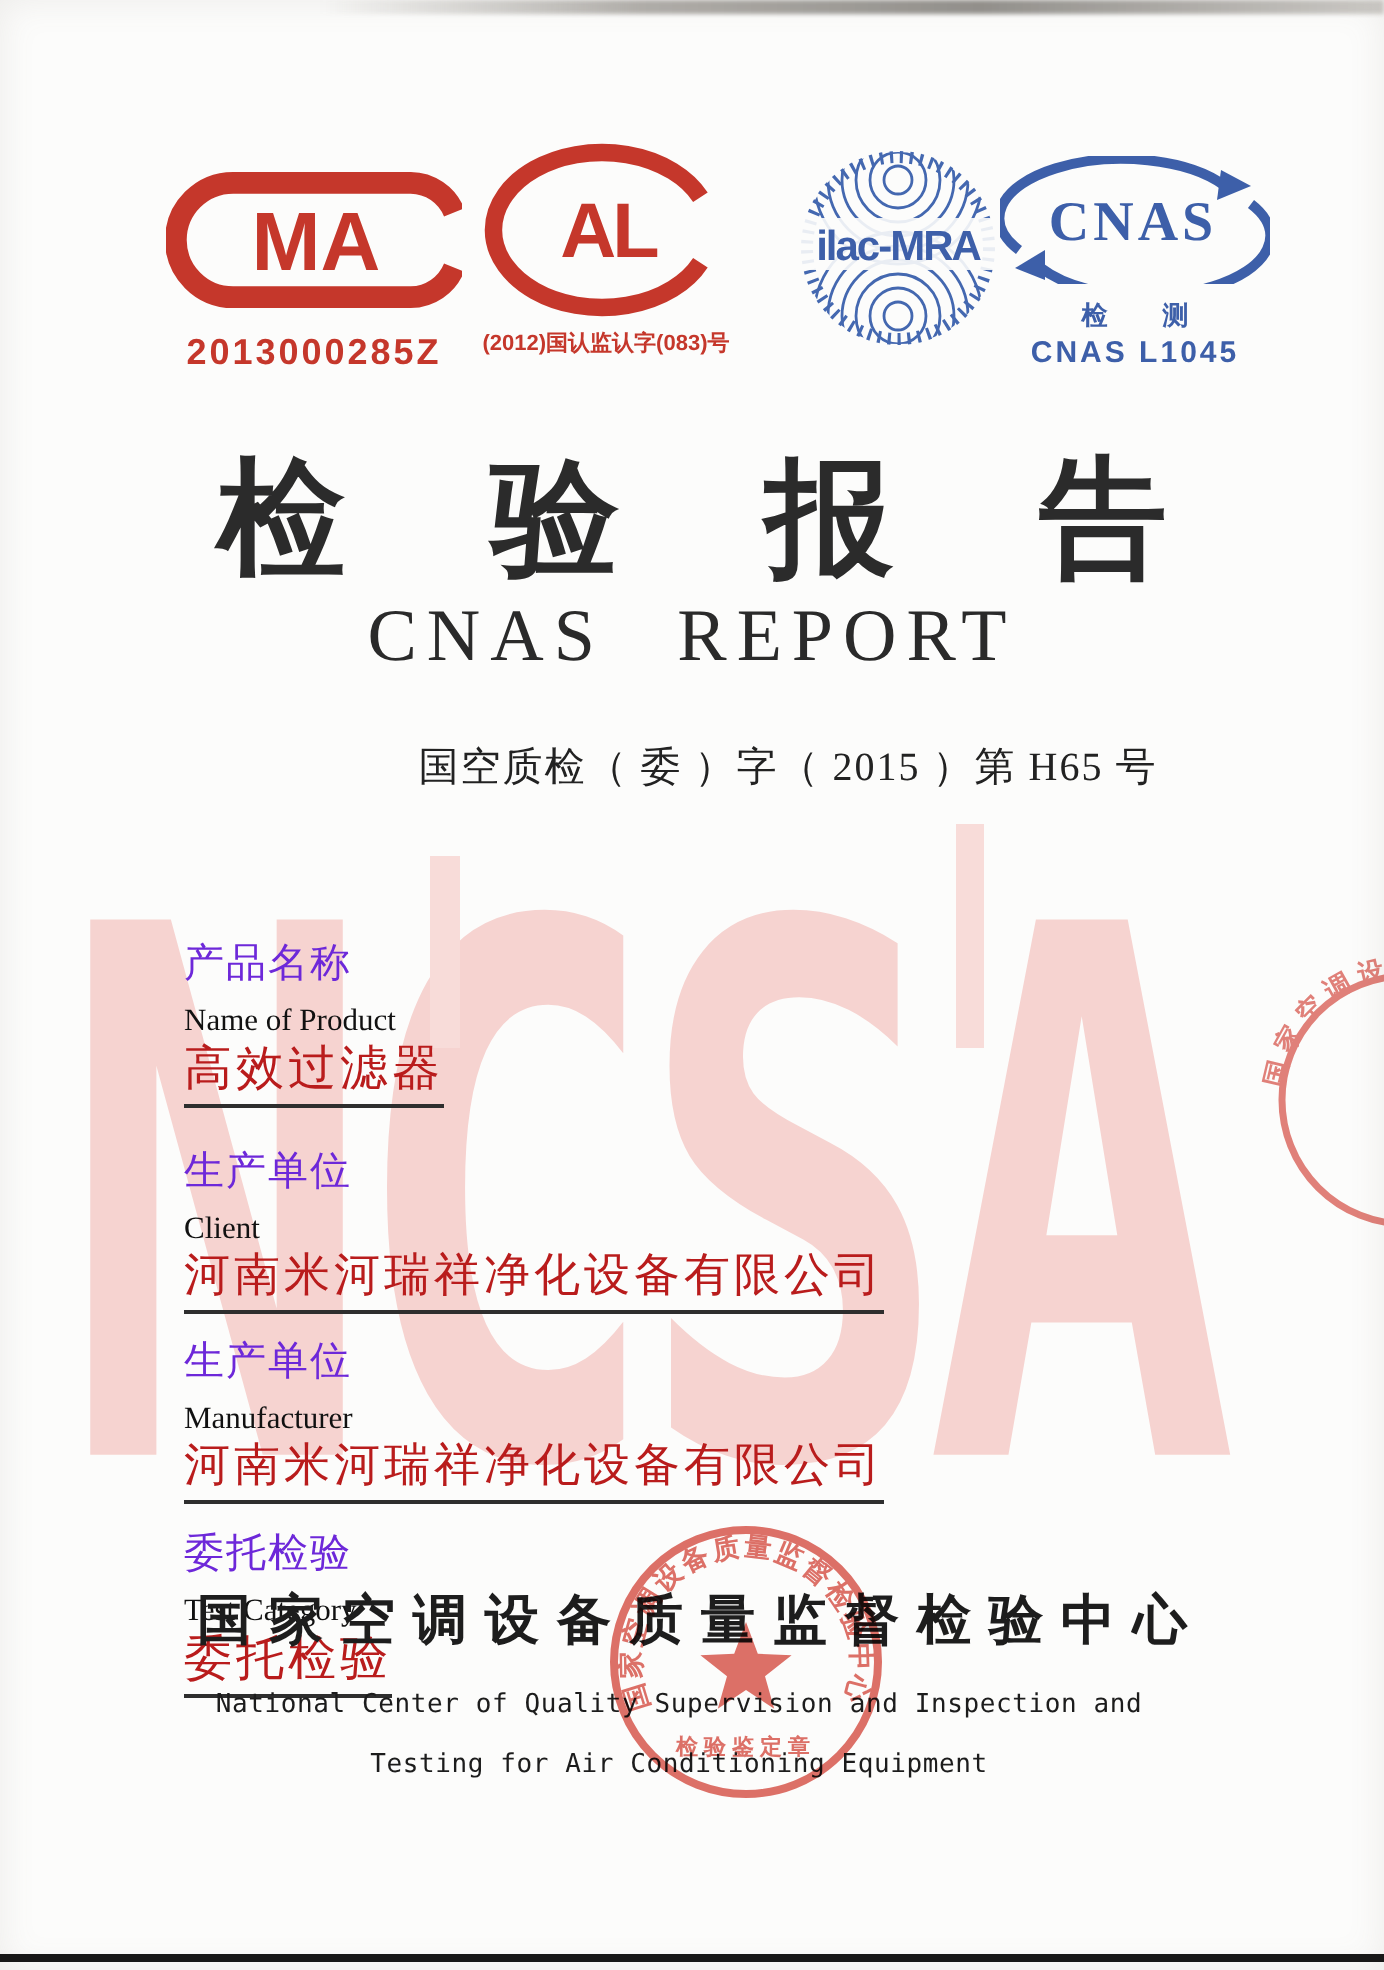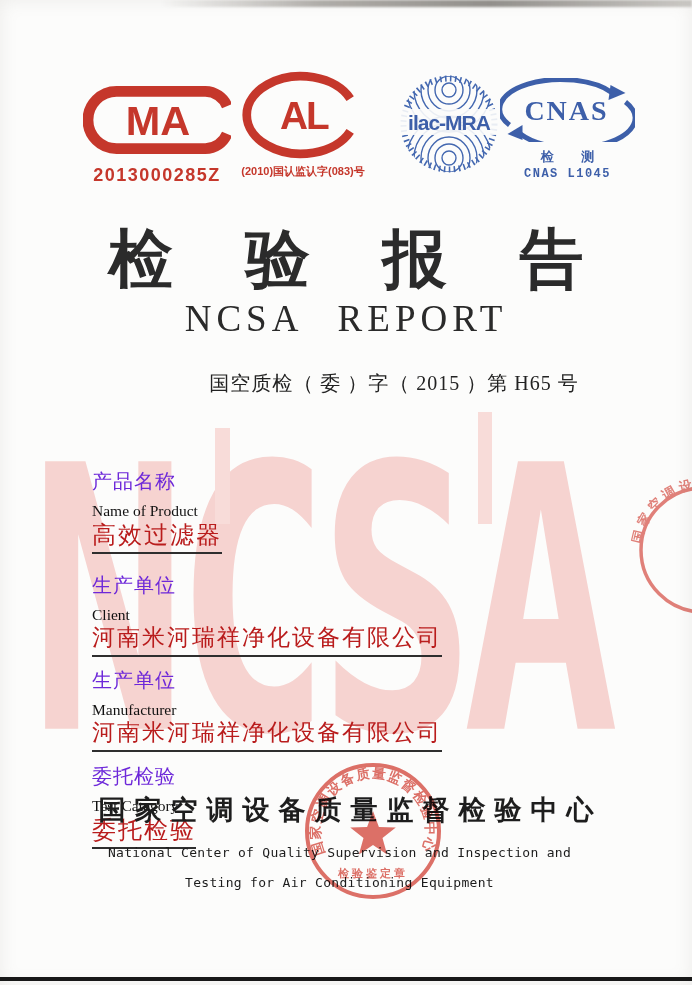--- a/index.html
+++ b/index.html
@@ -33,22 +33,22 @@
   .cma-number{ margin-top:5px; font-family:"Liberation Sans","DejaVu Sans",sans-serif;
     font-weight:bold; font-size:18px; letter-spacing:1.5px; color:#c5372b; }
   .logo-cal{ left:228px; top:70px; width:150px; }
   .logo-cal svg{ display:block; margin:0 auto; }
   .cal-caption{ margin-top:4px; font-family:"Liberation Sans","DejaVu Sans",sans-serif;
     font-weight:bold; font-size:11px; color:#c5372b; white-space:nowrap; }
   .logo-ilac{ left:397px; top:72px; width:104px; }
   .logo-cnas{ left:500px; top:78px; width:135px; }
   .cnas-cn{ margin-top:2px; font-family:"Liberation Sans","DejaVu Sans",sans-serif;
     font-weight:bold; font-size:13px; color:#3d5fa9; letter-spacing:12px; text-indent:12px; }
-  .cnas-code{ margin-top:1px; font-family:Liberation Mono, monospace;
-    font-weight:bold; font-size:12px; color:#3d5fa9; letter-spacing:1.5px; }
+  .cnas-code{ margin-top:1px; font-family:Liberation Sans, sans-serif;
+    font-weight:bold; font-size:15px; color:#3d5fa9; letter-spacing:1.5px; }
   
   .title-cn{
     position:absolute; left:0; top:216px; width:692px; text-align:center;
     font-family:"Liberation Sans","DejaVu Sans",sans-serif; font-weight:bold;
     font-size:64px; letter-spacing:73px; text-indent:73px; color:#2b2b2b; white-space:nowrap;
   }
   .title-en{
     position:absolute; left:0; top:297px; width:692px; text-align:center;
     font-size:37px; letter-spacing:5px; word-spacing:22px; color:#2a2a2a;
   }
@@ -102,21 +102,21 @@
       <text x="76" y="51" text-anchor="middle" font-family="Liberation Sans, DejaVu Sans, sans-serif" font-weight="bold" font-size="42" fill="#c5372b">MA</text>
     </svg>
     <div class="cma-number">2013000285Z</div>
   </div>
 
   <div class="logo logo-cal">
     <svg width="126" height="90" viewBox="0 0 130 92">
       <path d="M 113.7,29.1 A 56 40 0 1 0 113.7,62.9" fill="none" stroke="#c5372b" stroke-width="9"></path>
       <text x="66" y="60" text-anchor="middle" font-family="Liberation Sans, DejaVu Sans, sans-serif" font-weight="bold" font-size="40" letter-spacing="-2" fill="#c5372b">AL</text>
     </svg>
-    <div class="cal-caption">(2010)国认监认字(083)号</div>
+    <div class="cal-caption">(2012)国认监认字(083)号</div>
   </div>
 
   <div class="logo logo-ilac">
     <svg width="104" height="104" viewBox="0 0 104 104">
       <defs>
           <clipPath id="ilacClip">
             <circle cx="52" cy="52" r="48"></circle>
           </clipPath>
         </defs>
       <circle cx="52" cy="52" r="45.5" fill="none" stroke="#4468b0" stroke-width="6" stroke-dasharray="1.6 3.4"></circle>
@@ -145,21 +145,21 @@
       <polygon points="108,7 123,15 106,22" fill="#3d5fa9"></polygon>
       <path d="M 123,24 A 56 27 0 0 1 18,56" fill="none" stroke="#3d5fa9" stroke-width="5"></path>
       <polygon points="20,62 5,56 20,47" fill="#3d5fa9"></polygon>
       <text x="64" y="42" text-anchor="middle" font-family="Liberation Serif, DejaVu Serif, serif" font-weight="bold" font-size="28" letter-spacing="2" fill="#3d5fa9">CNAS</text>
     </svg>
     <div class="cnas-cn">检 测</div>
     <div class="cnas-code">CNAS L1045</div>
   </div>
 
   <h1 class="title-cn">检验报告</h1>
-  <div class="title-en">NCSA REPORT</div>
+  <div class="title-en">CNAS REPORT</div>
   <div class="report-no">国空质检（ 委 ）字（ 2015 ）第 H65 号</div>
 
   <div class="fields">
     <div class="field">
       <div class="f-cn">产品名称</div>
       <div class="f-row">
         <span class="f-en">Name of Product</span>
         <span class="f-val">高效过滤器</span>
       </div>
     </div>

